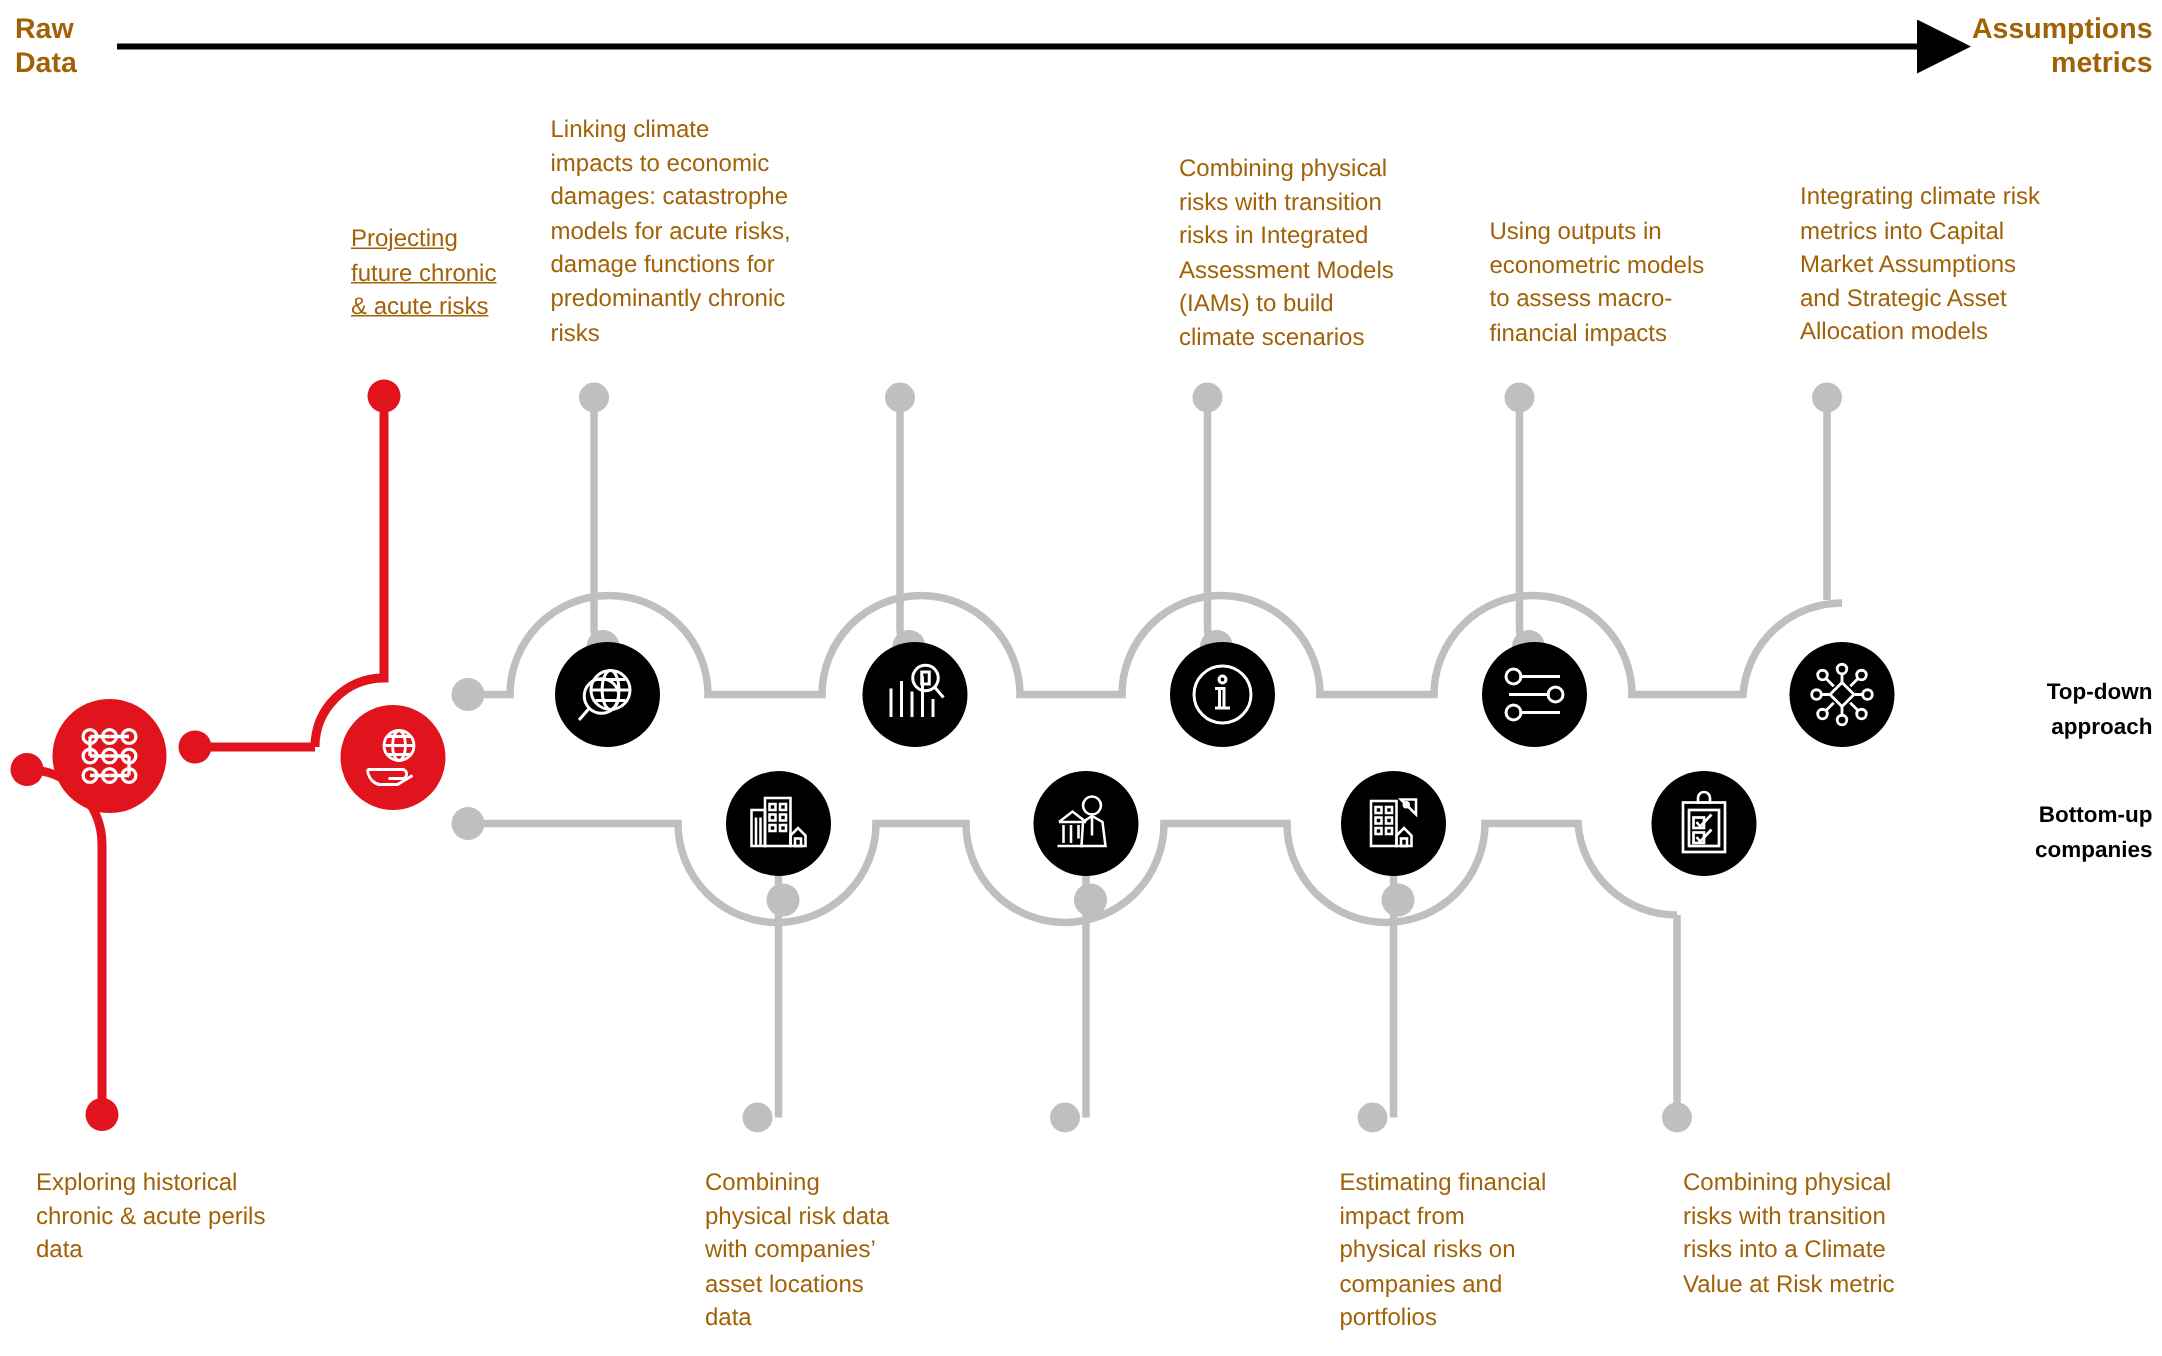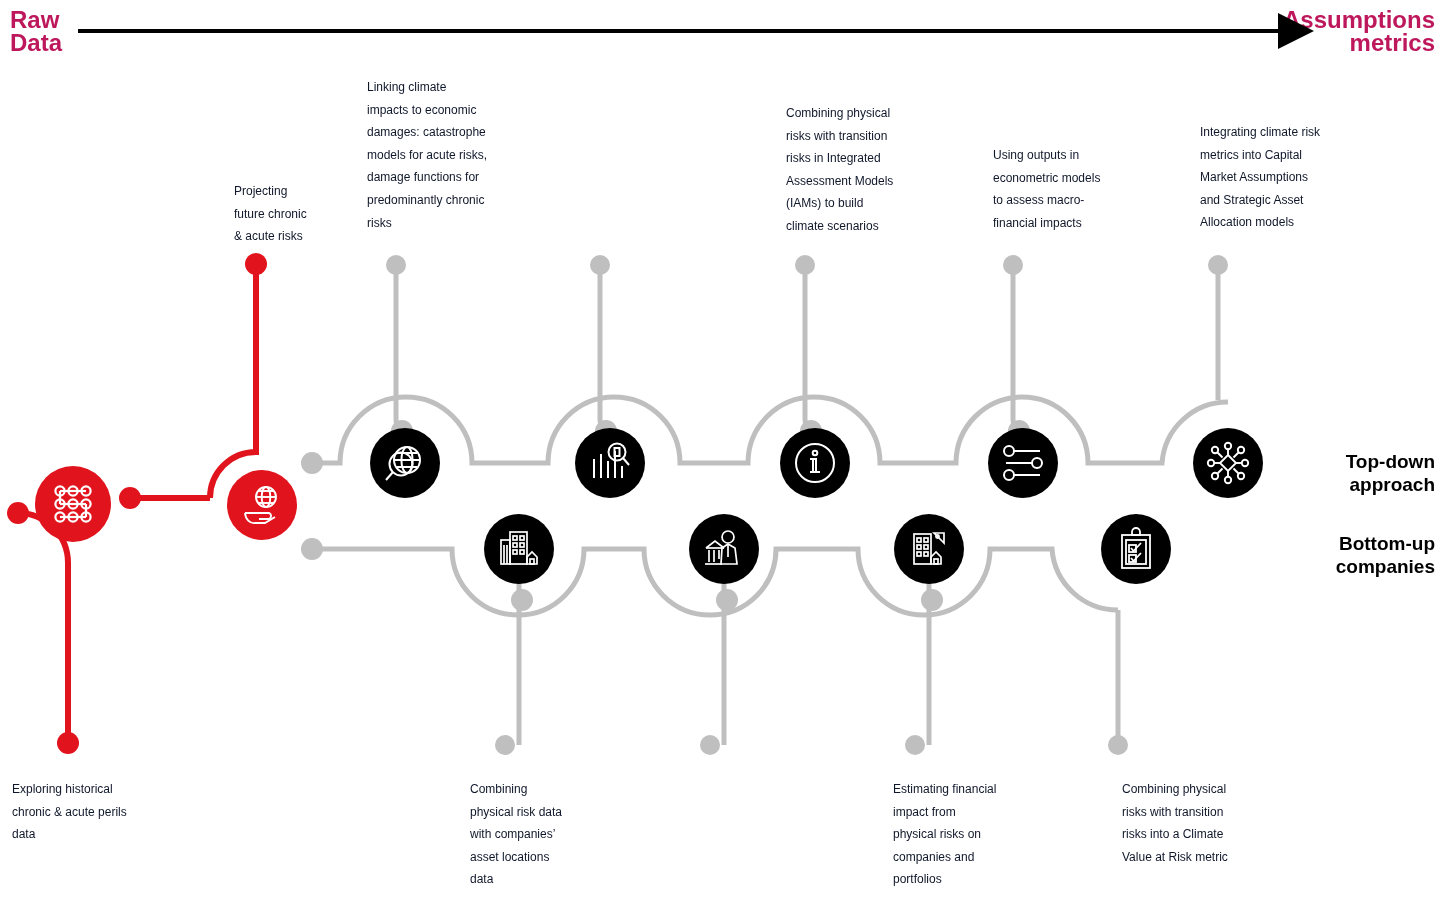--- a/index.html
+++ b/index.html
@@ -16,42 +16,42 @@
     width: 1441px;
     height: 904px;
     overflow: hidden;
     background: #ffffff;
   }
 
   
   .axis-label {
     position: absolute;
     font-weight: bold;
-    font-size: 24px;
+    font-size: 19px;
     line-height: 23px;
-    color: #be185d;
+    color: #a16207;
     white-space: pre-line;
   }
   #axis-label-left { left: 10px; top: 8px; text-align: left; }
   #axis-label-right { right: 6px; top: 8px; text-align: right; }
 
   
   .caption {
     position: absolute;
-    font-size: 12px;
+    font-size: 16px;
     line-height: 22.6px;
-    color: #0f172a;
+    color: #a16207;
     white-space: pre-line;
   }
 
   
   .row-label {
     position: absolute;
     font-weight: bold;
-    font-size: 19px;
+    font-size: 15px;
     line-height: 23px;
     color: #000000;
     text-align: right;
     white-space: pre-line;
     right: 6px;
   }
   #row-label-top { top: 450px; }
   #row-label-bottom { top: 532px; }
 
   
@@ -169,21 +169,21 @@
       <path d="M 18 513 A 50 50 0 0 1 68 563 L 68 738"></path>
     </g>
     <g fill="#e1141e">
       <circle cx="18" cy="513" r="11"></circle>
       <circle cx="68" cy="743" r="11"></circle>
       <circle cx="130" cy="498" r="11"></circle>
       <circle cx="256" cy="264" r="11"></circle>
     </g>
   </svg>
 
-  <div class="caption" style="left:234px; top:180px; width:140px;">Projecting
+  <div class="caption" style="left:234px; top:149px; width:140px;text-decoration:underline;">Projecting
 future chronic
 &amp; acute risks</div>
 
   <div class="caption" style="left:367px; top:76px; width:200px;">Linking climate
 impacts to economic
 damages: catastrophe
 models for acute risks,
 damage functions for
 predominantly chronic
 risks</div>
@@ -200,21 +200,21 @@
 metrics into Capital
 Market Assumptions
 and Strategic Asset
 Allocation models</div>
 
   <div class="caption" style="left:993px; top:144px; width:180px;">Using outputs in
 econometric models
 to assess macro-
 financial impacts</div>
 
-  <div class="caption" style="left:12px; top:778px; width:200px;">Exploring historical
+  <div class="caption" style="left:24px; top:778px; width:200px;">Exploring historical
 chronic &amp; acute perils
 data</div>
 
   <div class="caption" style="left:470px; top:778px; width:160px;">Combining
 physical risk data
 with companies’
 asset locations
 data</div>
 
 

